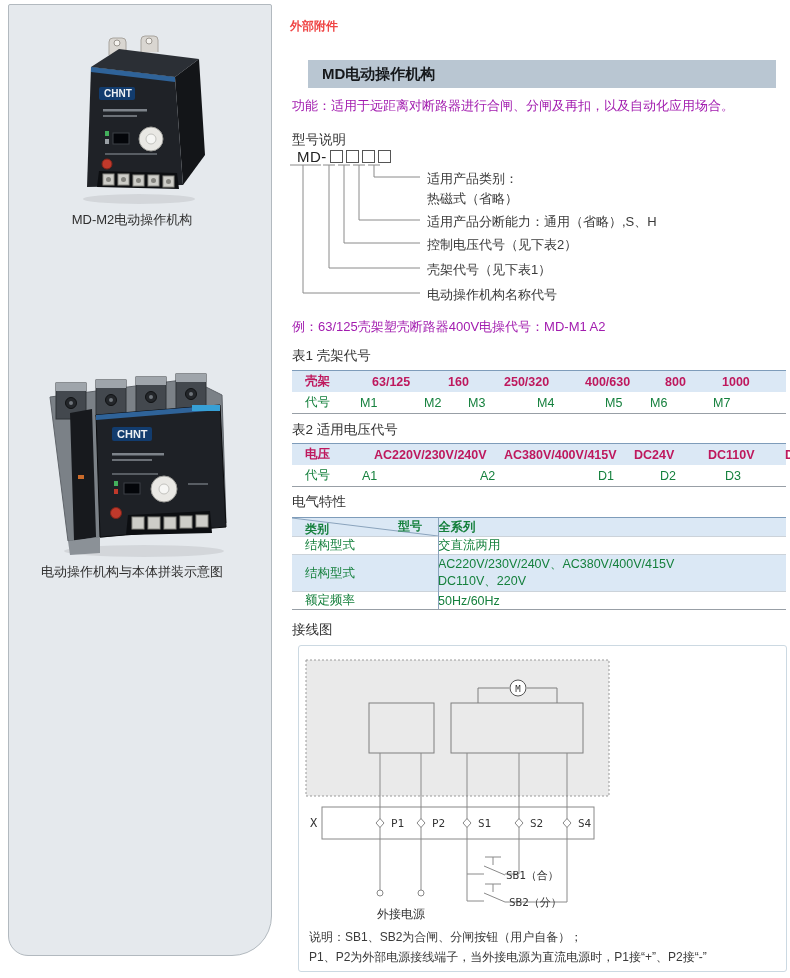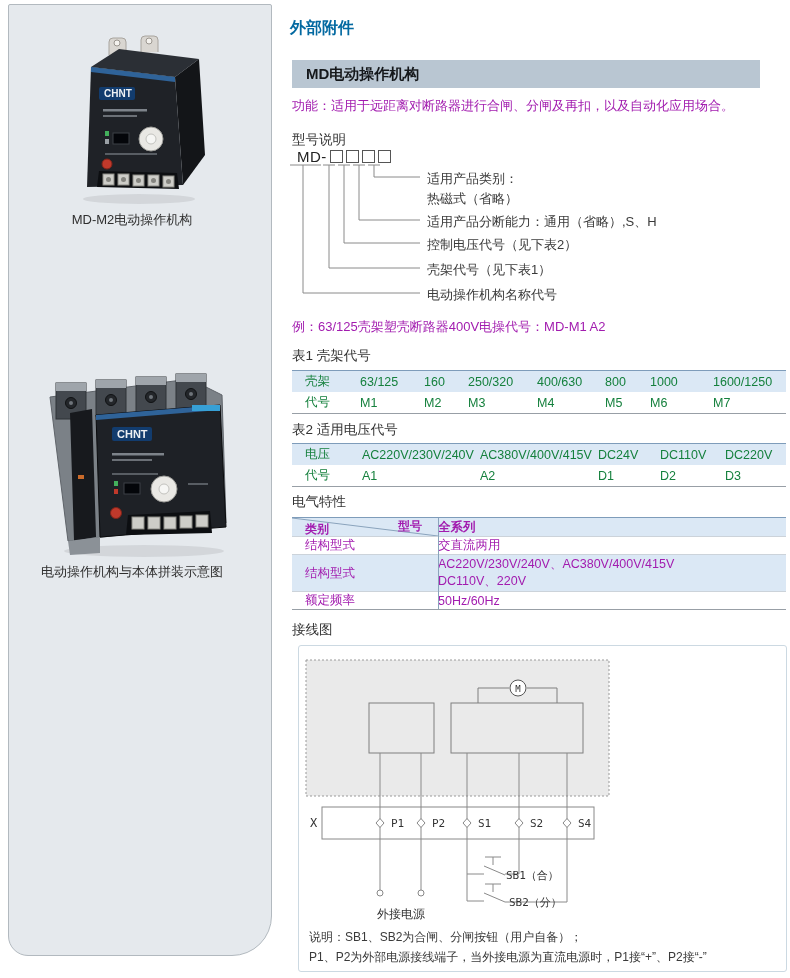--- a/index.html
+++ b/index.html
@@ -4,39 +4,39 @@
 <style>
   html,body{margin:0;padding:0;background:#fff;}
   #page{position:relative;width:790px;height:978px;background:#fff;overflow:hidden;
         font-family:"Liberation Sans","DejaVu Sans",sans-serif;color:#3a3a3a;}
   .abs{position:absolute;}
   
   #sidebar{left:8px;top:4px;width:262px;height:950px;background:#e5e9ed;
            border:1px solid #b2b9bf;border-radius:2px 2px 40px 20px;}
   .caption{width:246px;text-align:center;font-size:13px;color:#2f2f2f;}
   
-  .page-title{left:290px;top:18px;font-size:16px;font-weight:bold;color:#0369a1;}
-  .sec-bar{left:292px;top:60px;width:468px;height:28px;background:#b9c6d2;}
+  .page-title{left:290px;top:18px;font-size:12px;font-weight:bold;color:#ef4444;}
+  .sec-bar{left:308px;top:60px;width:468px;height:28px;background:#b9c6d2;}
   .sec-bar span{display:block;padding-left:14px;line-height:28px;font-size:15px;font-weight:bold;color:#15181b;}
   .body-line{font-size:13px;color:#a21caf;}
   .sub-head{font-size:13.5px;color:#333;}
   
   #model-code{left:297px;top:148px;display:flex;align-items:center;}
   #model-code .md{font-size:15px;color:#222;letter-spacing:.5px;}
   .mbox{display:inline-block;width:11px;height:11px;border:1px solid #555;margin-left:3px;background:#fff;}
   .callout-label{left:427px;font-size:13px;color:#3a3a3a;white-space:nowrap;}
   
   .dtable{left:292px;width:494px;border-top:1px solid #7e9cba;border-bottom:1px solid #989fa6;background:#fff;}
   .trow{display:grid;align-items:center;height:21px;font-size:12.5px;color:#15803d;padding-left:13px;box-sizing:border-box;}
-  .trow.head{background:#dbe8f5;font-weight:normal;color:#15803d;}
+  .trow.head{background:#dbe8f5;font-weight:bold;color:#be185d;gap:12px;}
   .t1{grid-template-columns:55px 64px 44px 69px 68px 45px 63px 1fr;}
   .t2{grid-template-columns:57px 118px 118px 62px 65px 1fr;}
   
   #etable{left:292px;top:517px;width:494px;border-top:1px solid #7e9cba;border-bottom:1px solid #989fa6;background:#fff;}
-  #etable .erow{position:relative;display:flex;font-size:12.5px;color:#a21caf;}
+  #etable .erow{position:relative;display:flex;font-size:12.5px;color:#15803d;}
   #etable .lcell{width:146px;box-sizing:border-box;padding-left:13px;display:flex;align-items:center;}
   #etable .rcell{flex:1;box-sizing:border-box;display:flex;flex-direction:column;justify-content:center;}
   #e-divider{left:146px;top:0;bottom:0;width:1px;background:#8aa3bc;z-index:3;}
   .esep{border-top:1px solid #ccd3da;}
   
   #wirebox{left:298px;top:645px;width:487px;height:325px;border:1px solid #ccd9e2;border-radius:3px;background:#fff;}
   .note-line{left:10px;font-size:12px;color:#3a3a3a;white-space:nowrap;}
   svg{display:block;}
 </style>
 </head>

